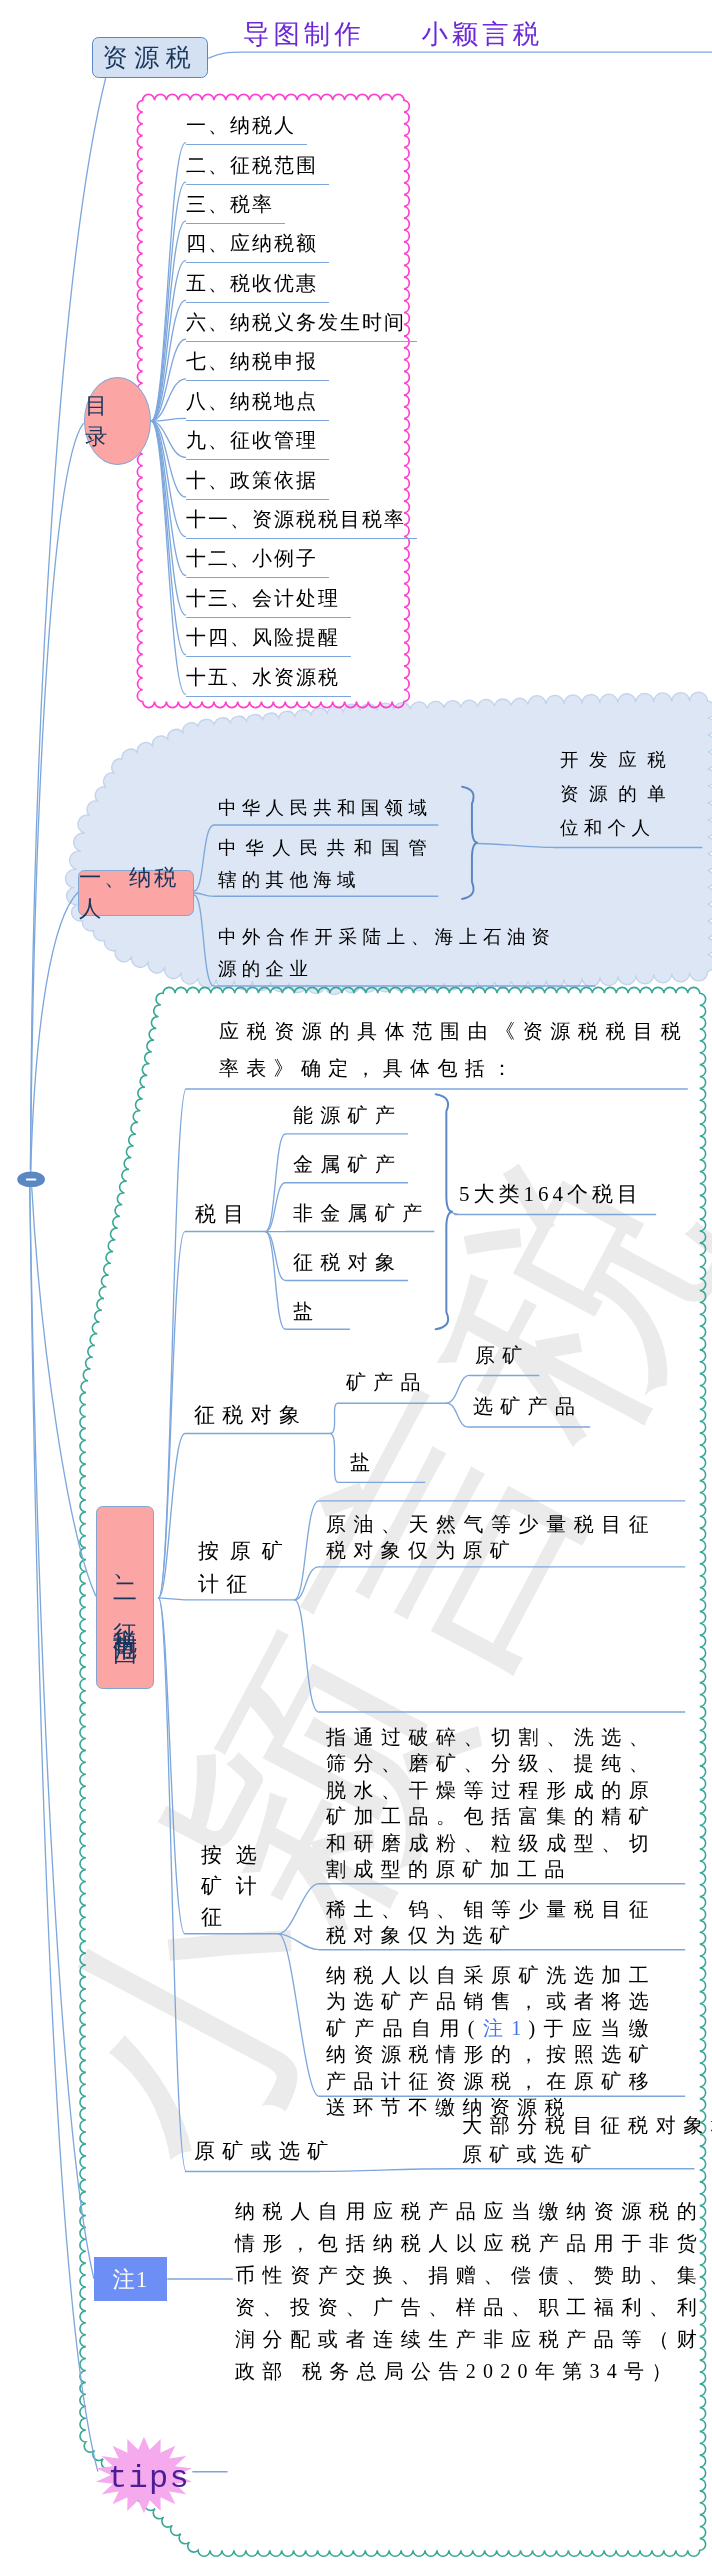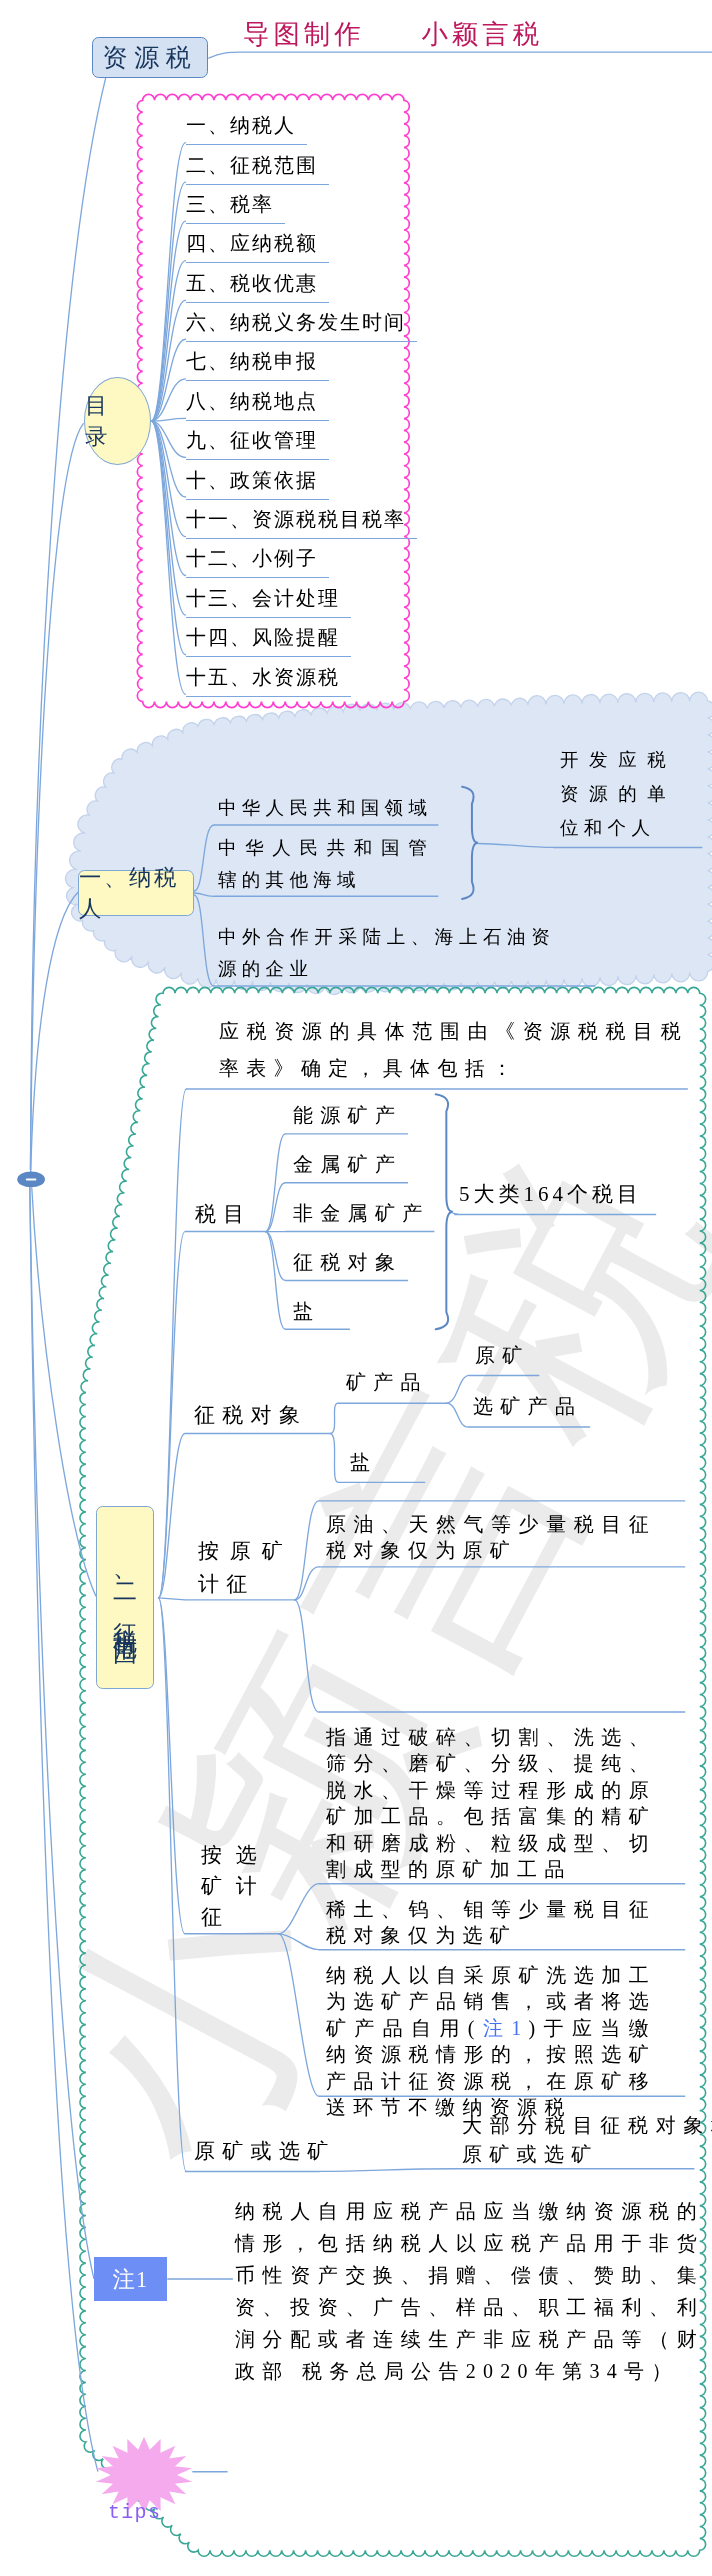--- a/index.html
+++ b/index.html
@@ -3,31 +3,31 @@
 <meta charset="utf-8">
 <style>
   html,body{margin:0;padding:0;background:#fff;}
   #page{position:relative;width:713px;height:2576px;background:#ffffff;overflow:hidden;
         font-family:"Liberation Serif","DejaVu Serif",serif;}
   #decor{position:absolute;left:0;top:0;z-index:1;}
   .blk,.lbl,.node{position:absolute;z-index:2;color:#000;}
   .blk{font-size:20px;line-height:26.4px;letter-spacing:7.3px;text-align:justify;}
   .lbl{font-size:20px;letter-spacing:7.3px;white-space:nowrap;}
   .node{display:flex;align-items:center;justify-content:center;
-        background:#fef9c3;border:1.7px solid #7fa7d3;border-radius:6.6px;
+        background:#fca5a5;border:1.7px solid #7fa7d3;border-radius:6.6px;
         color:#17365d;box-sizing:border-box;}
   .toc-item{position:absolute;left:186px;z-index:2;font-size:20px;letter-spacing:2px;
             white-space:nowrap;border-bottom:1.3px solid #7da7dc;padding:0 10.6px 5.3px 0;color:#000;}
   .watermark{position:absolute;z-index:0;font-size:264px;letter-spacing:9.2px;color:#dcdcdc;
              opacity:0.55;white-space:nowrap;transform:rotate(-62deg);font-family:"Liberation Serif",serif;}
   .note1-box{position:absolute;z-index:3;background:#6d8ef5;color:#fff;display:flex;
              align-items:center;justify-content:center;font-size:22.4px;letter-spacing:1.3px;}
   .tips-label{position:absolute;z-index:3;font-family:"Liberation Mono","DejaVu Sans Mono",monospace;
-              font-size:20px;color:#8b5cf6;letter-spacing:1.3px;margin-top:41px;}
-  .credit{position:absolute;z-index:2;font-size:26.4px;letter-spacing:4px;color:#be185d;display:flex;gap:57px;}
+              font-size:32px;color:#4c1d95;letter-spacing:1.3px;}
+  .credit{position:absolute;z-index:2;font-size:26.4px;letter-spacing:4px;color:#6d28d9;display:flex;gap:57px;}
   .vert{writing-mode:vertical-rl;letter-spacing:6.6px;}
   .blue{color:#4472f5;}
 </style>
 </head>
 <body>
 
 <div id="page">
 
   <div class="watermark" style="left:-125px;top:1538px;width:964px;text-align:center;">小颖言税</div>
 

